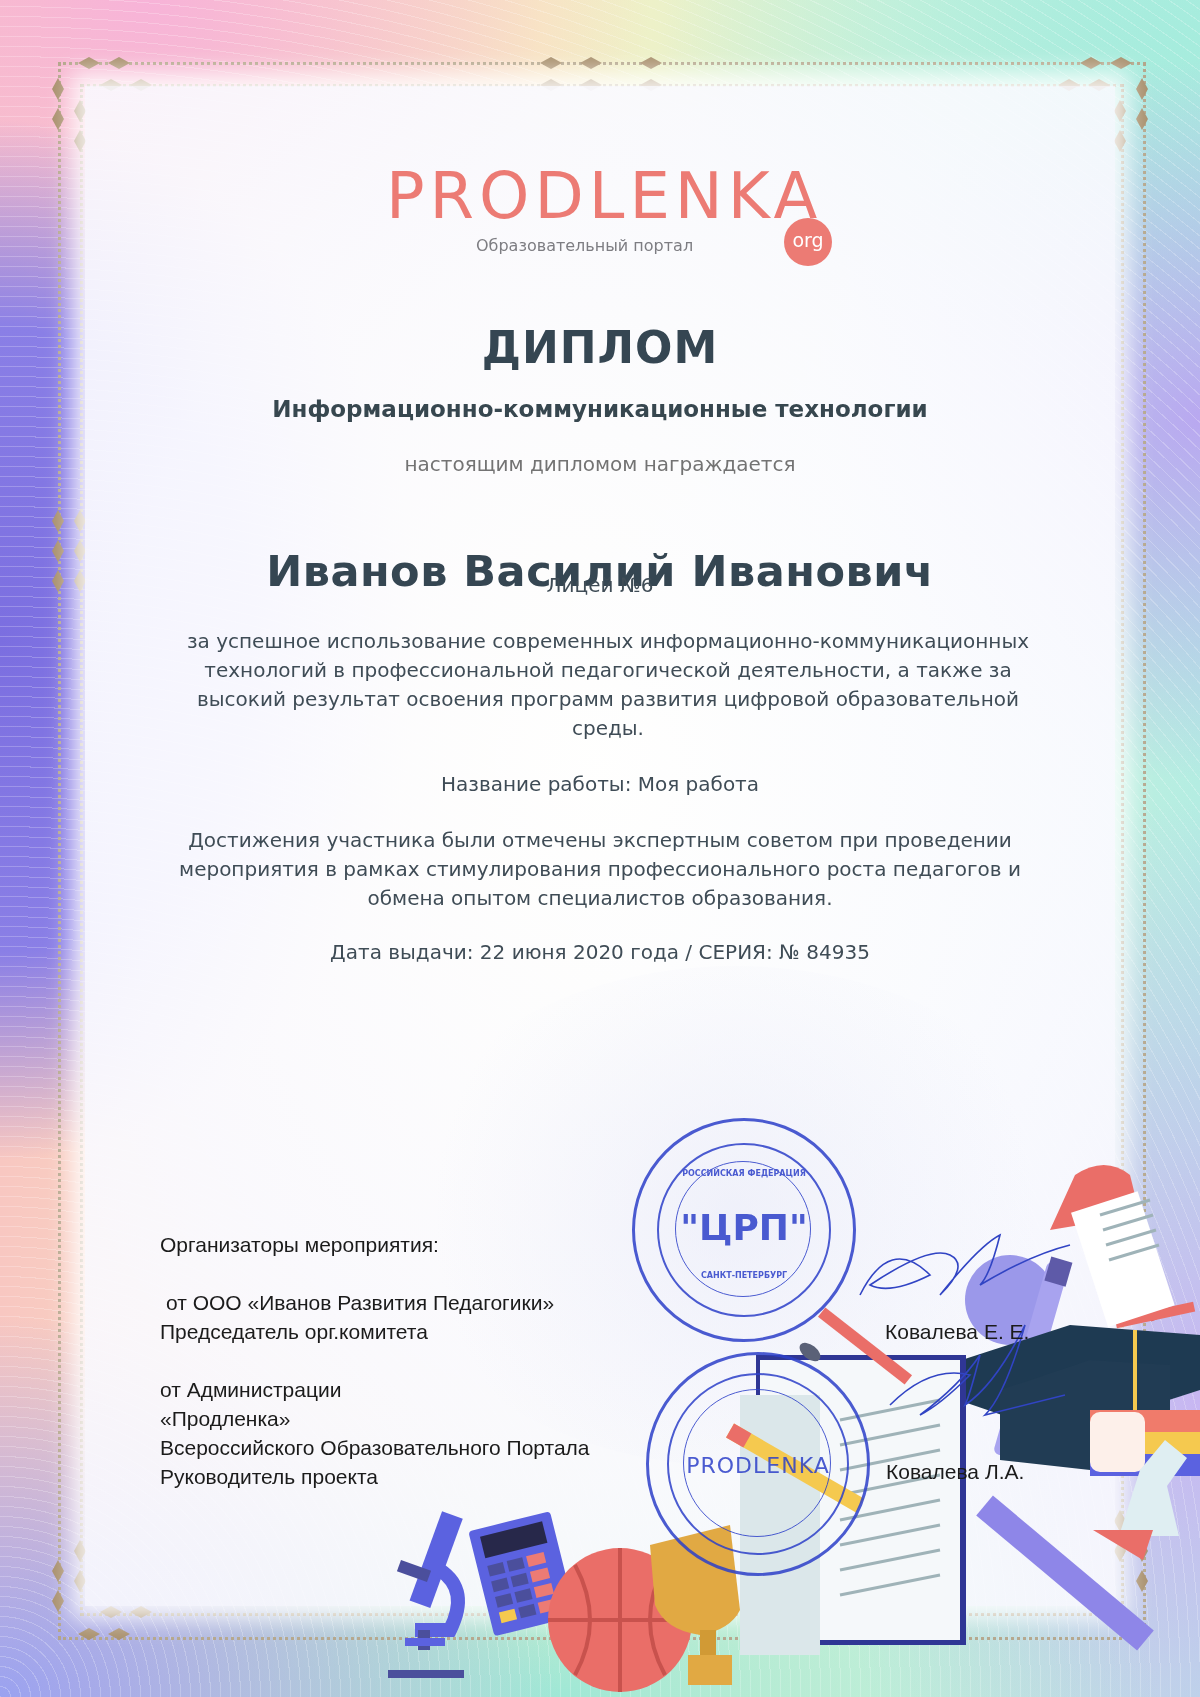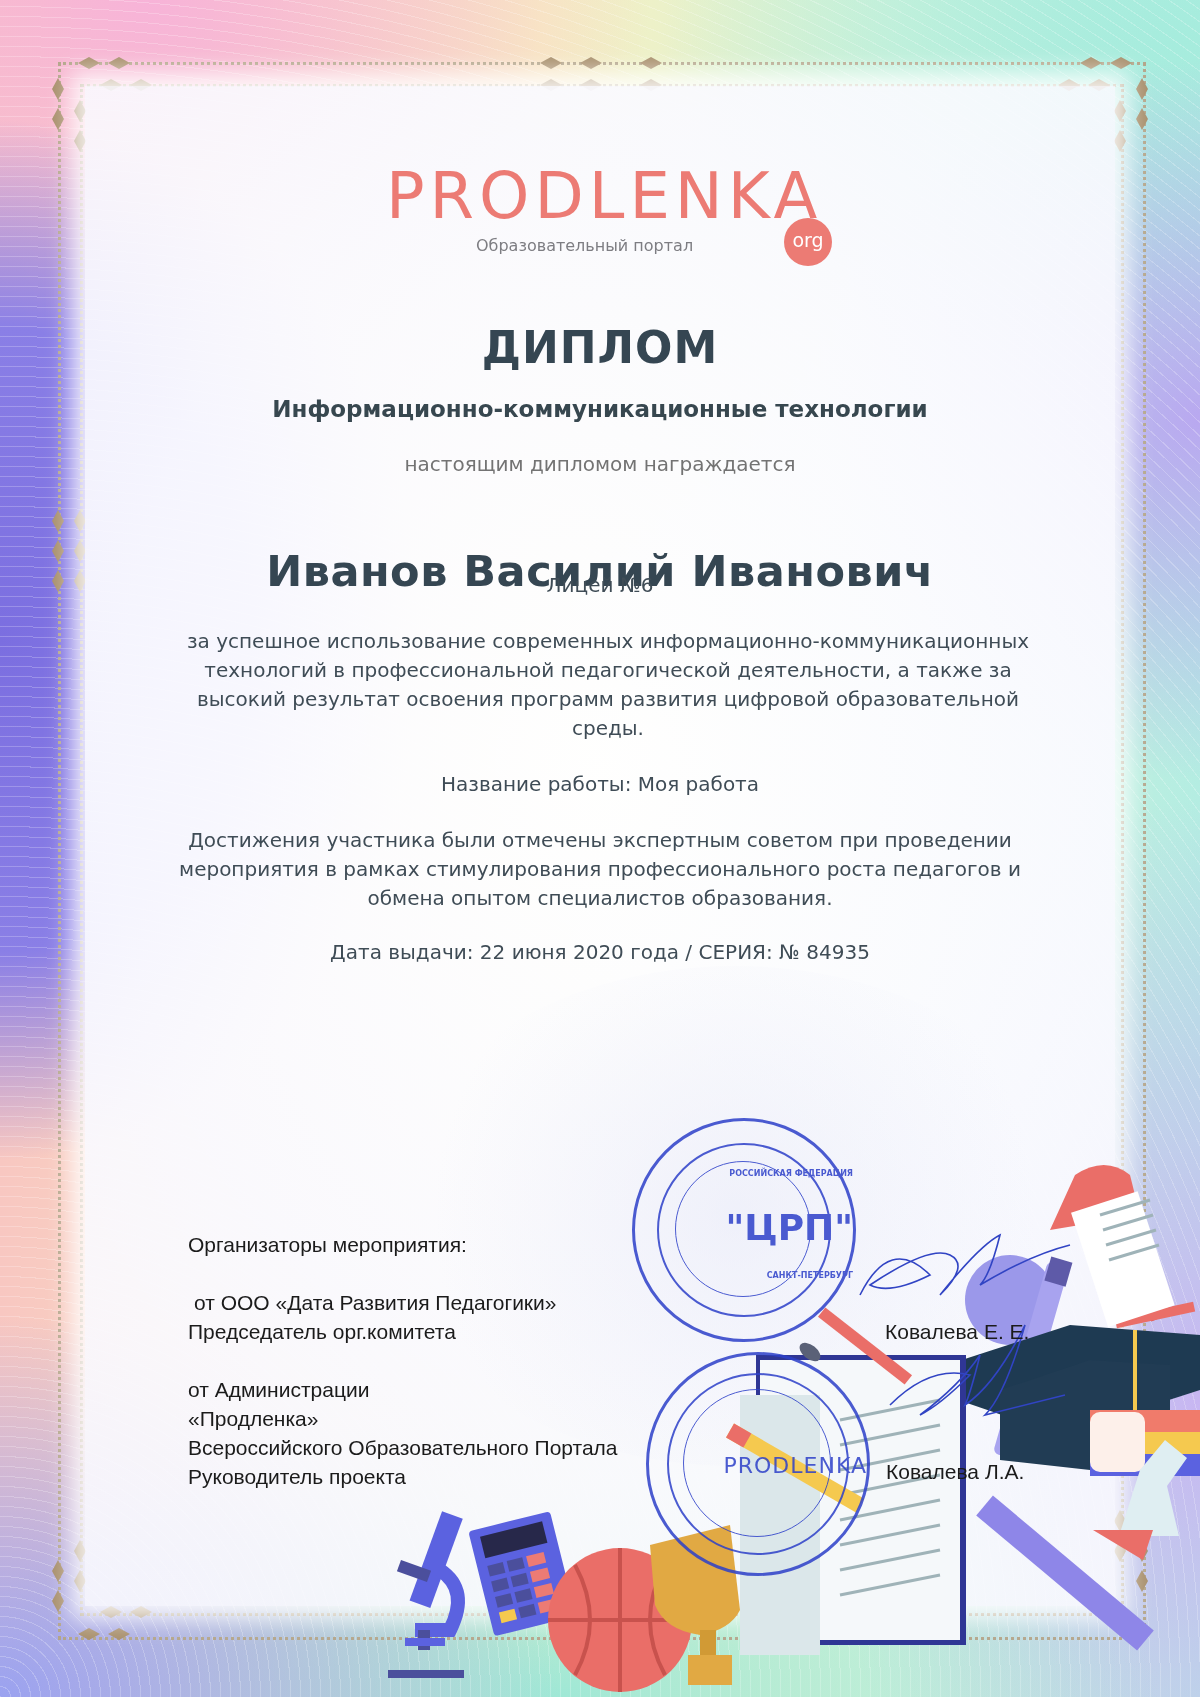--- a/index.html
+++ b/index.html
@@ -39,28 +39,28 @@
   .subtitle { top:396px; font-size:23px; font-weight:bold; color:#37474f; }
   .awarded { top:452px; font-size:20px; color:#737373; }
   .name { top:498px; font-size:43px; font-weight:bold; color:#354652; letter-spacing:.5px;margin-top:48px; }
   .org { top:573px; font-size:20px; color:#3f4c56; }
   .para { font-size:20px; line-height:29px; color:#3f4c56; }
   .p1 { top:627px; }
   .work { top:772px; font-size:20px; color:#3f4c56; }
   .p2 { top:826px; }
   .date { top:940px; font-size:20px; color:#3f4c56; }
 
-  .organizers { position:absolute; left:160px; top:1230px; font-family:"Liberation Sans", sans-serif; font-size:21px; line-height:29px; color:#1b1b1b;margin-left:28px; }
+  .organizers { position:absolute; left:160px; top:1230px; font-family:"Liberation Sans", sans-serif; font-size:21px; line-height:29px; color:#1b1b1b; }
   .organizers div { white-space:nowrap; }
   .gap { height:29px; }
   .signame { position:absolute; font-family:"Liberation Sans", sans-serif; font-size:21px; color:#1b1b1b; }
 
   .stamp { position:absolute; border-radius:50%; border:4px solid #2d40c9; opacity:.85; }
   .stamp-inner { position:absolute; border-radius:50%; border:2px solid #2d40c9; }
-  .stamp-text { position:absolute; color:#2d40c9; font-weight:bold; text-align:right; }
+  .stamp-text { position:absolute; color:#2d40c9; font-weight:bold; text-align:center; }
   svg.abs { position:absolute; overflow:visible; }
 </style>
 </head>
 <body>
 
 <div class="bg"></div>
 <div class="bg-lines"></div>
 
 <div class="border b-outer"></div>
 <div class="border b-inner"></div>
@@ -264,20 +264,20 @@
 <svg class="abs" style="left:850px;top:1225px" width="240" height="230">
   <path d="M10 70 q30 -60 70 -20 q-40 20 -60 10 q60 -40 80 -30 q20 10 -10 40 q40 -50 60 -60 q-10 40 -20 50 q50 -30 90 -40" stroke="#3144c4" stroke-width="1.6" fill="none"></path>
   <path d="M40 180 q40 -40 80 -30 q-30 30 -50 40 q40 -30 60 -60 q-10 40 -15 50 q30 -20 60 -80 q-20 70 -40 90 q40 -10 80 -20" stroke="#3144c4" stroke-width="1.6" fill="none"></path>
 </svg>
 <div class="signame" style="left:885px;top:1320px">Ковалева Е. Е.</div>
 <div class="signame" style="left:886px;top:1460px">Ковалева Л.А.</div>
 
 <div class="organizers">
   <div>Организаторы мероприятия:</div>
   <div class="gap"></div>
-  <div style="padding-left:6px">от ООО «Дата Развития Педагогики»</div>
+  <div style="padding-left:6px">от ООО «Иванов Развития Педагогики»</div>
   <div>Председатель орг.комитета</div>
   <div class="gap"></div>
   <div>от Администрации</div>
   <div>«Продленка»</div>
   <div>Всероссийского Образовательного Портала</div>
   <div>Руководитель проекта</div>
 </div>
 
 </body></html>

